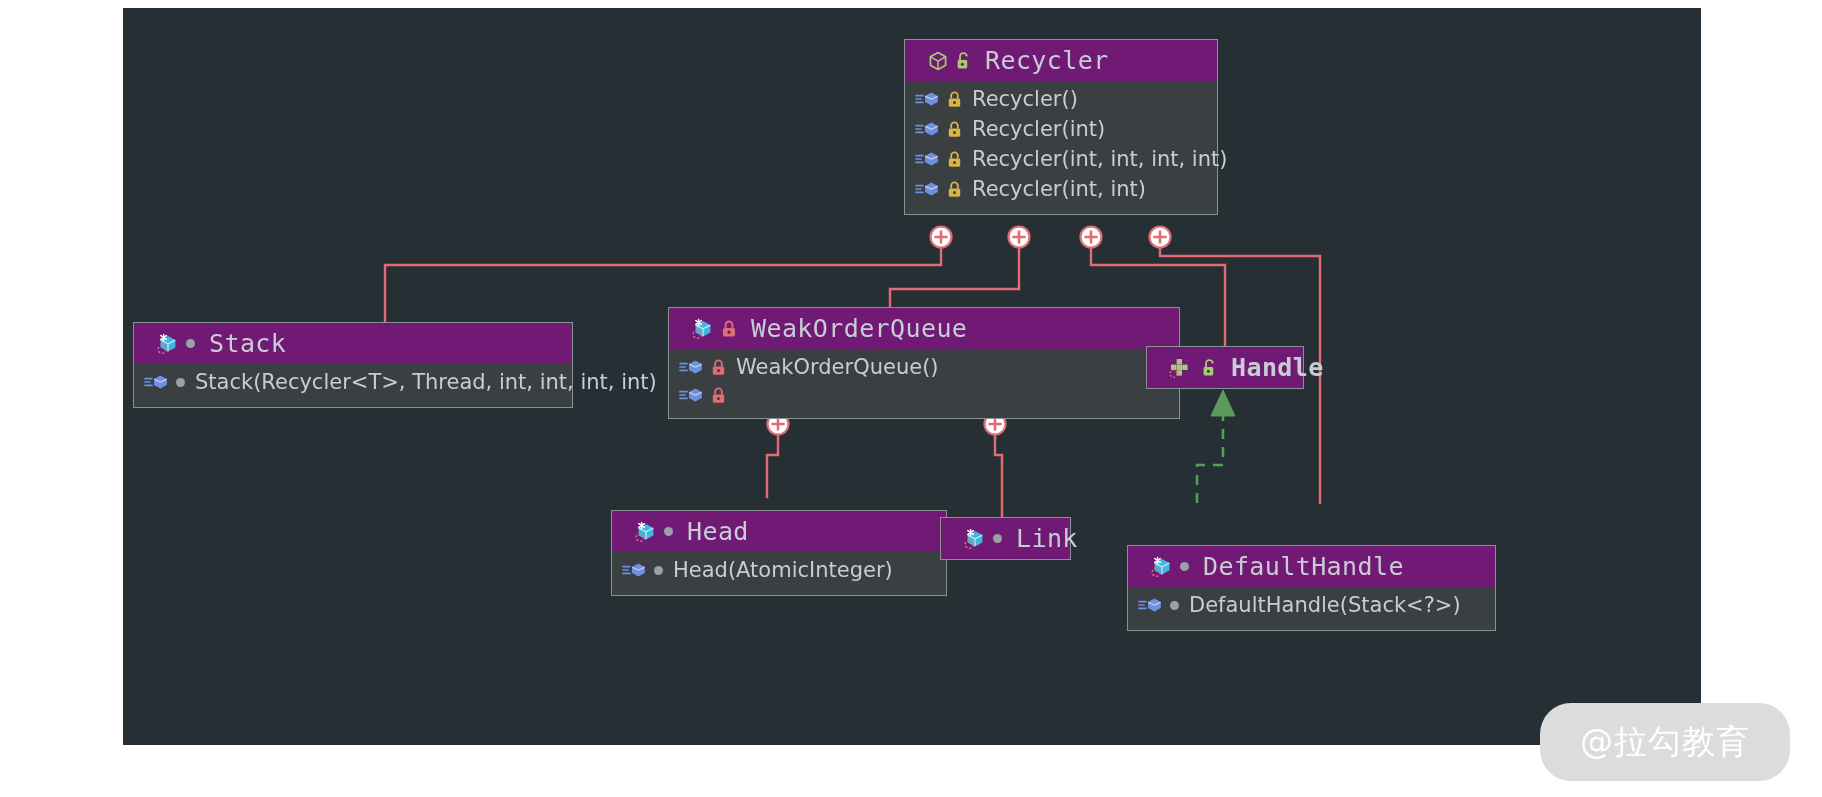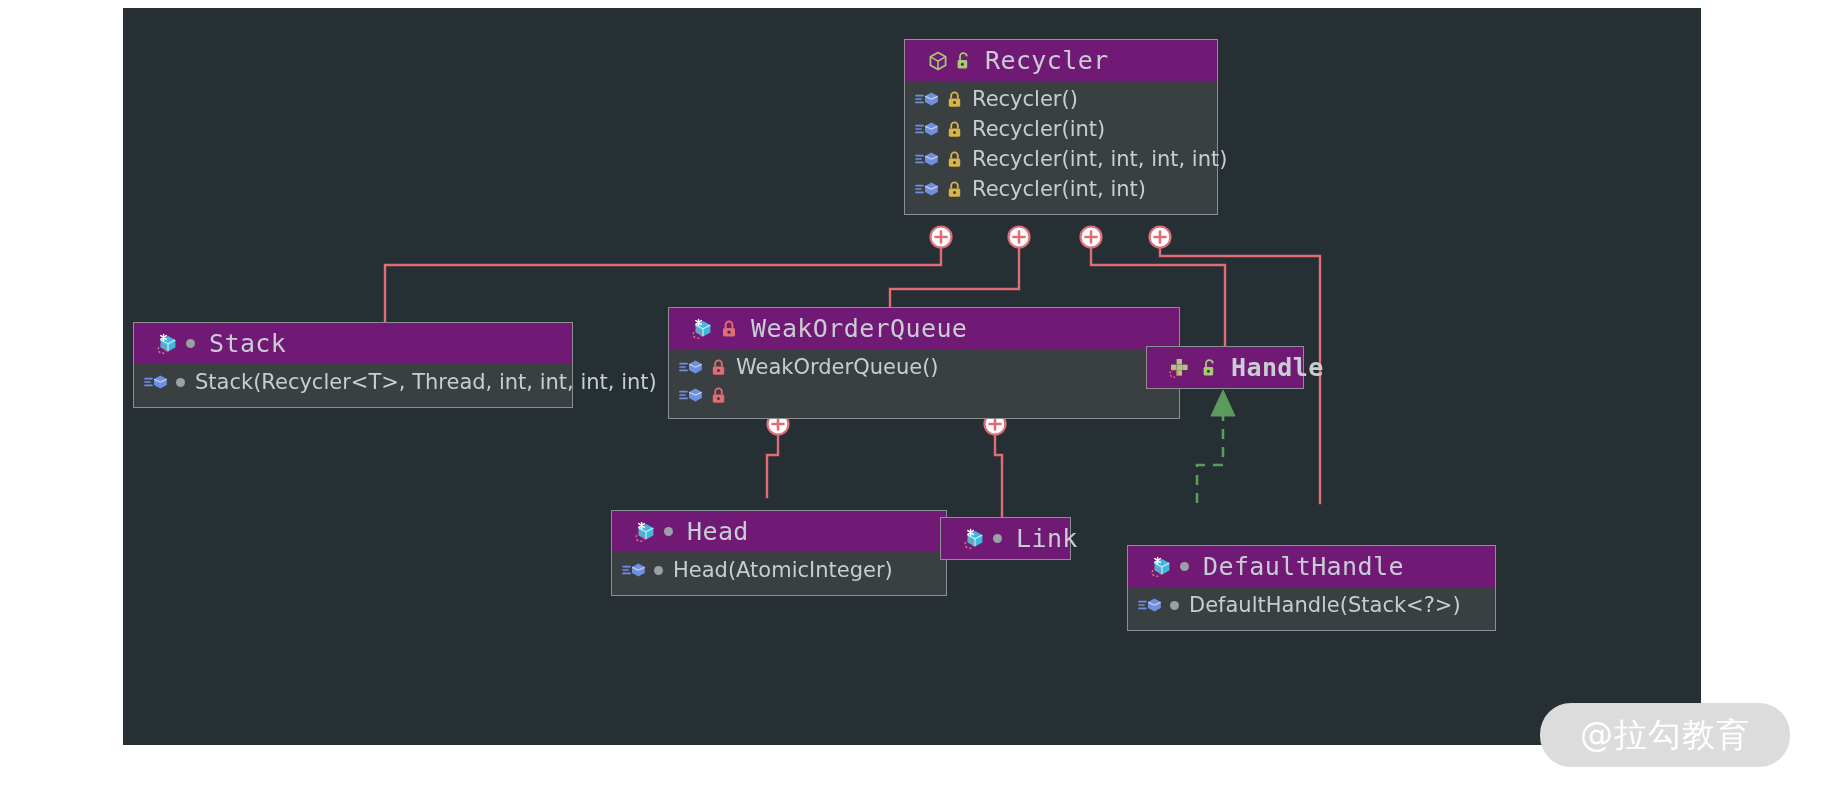--- a/index.html
+++ b/index.html
@@ -60,21 +60,21 @@
 
   .dot-vis {
     width: 9px; height: 9px; border-radius: 50%;
     background: #9aa0a6; flex: 0 0 auto;
   }
 
   
   #watermark {
     position: absolute;
     left: 1540px; top: 703px;
-    width: 250px; height: 64px;
+    width: 250px; height: 78px;
     background: #dcdcdc;
     border-radius: 31px;
     display: flex; align-items: center; justify-content: center;
     z-index: 20;
   }
   #watermark .wm-text {
     font-family: "DejaVu Sans", "Liberation Sans", sans-serif;
     font-size: 33px; color: #ffffff; letter-spacing: 1px;
     white-space: nowrap;
   }

